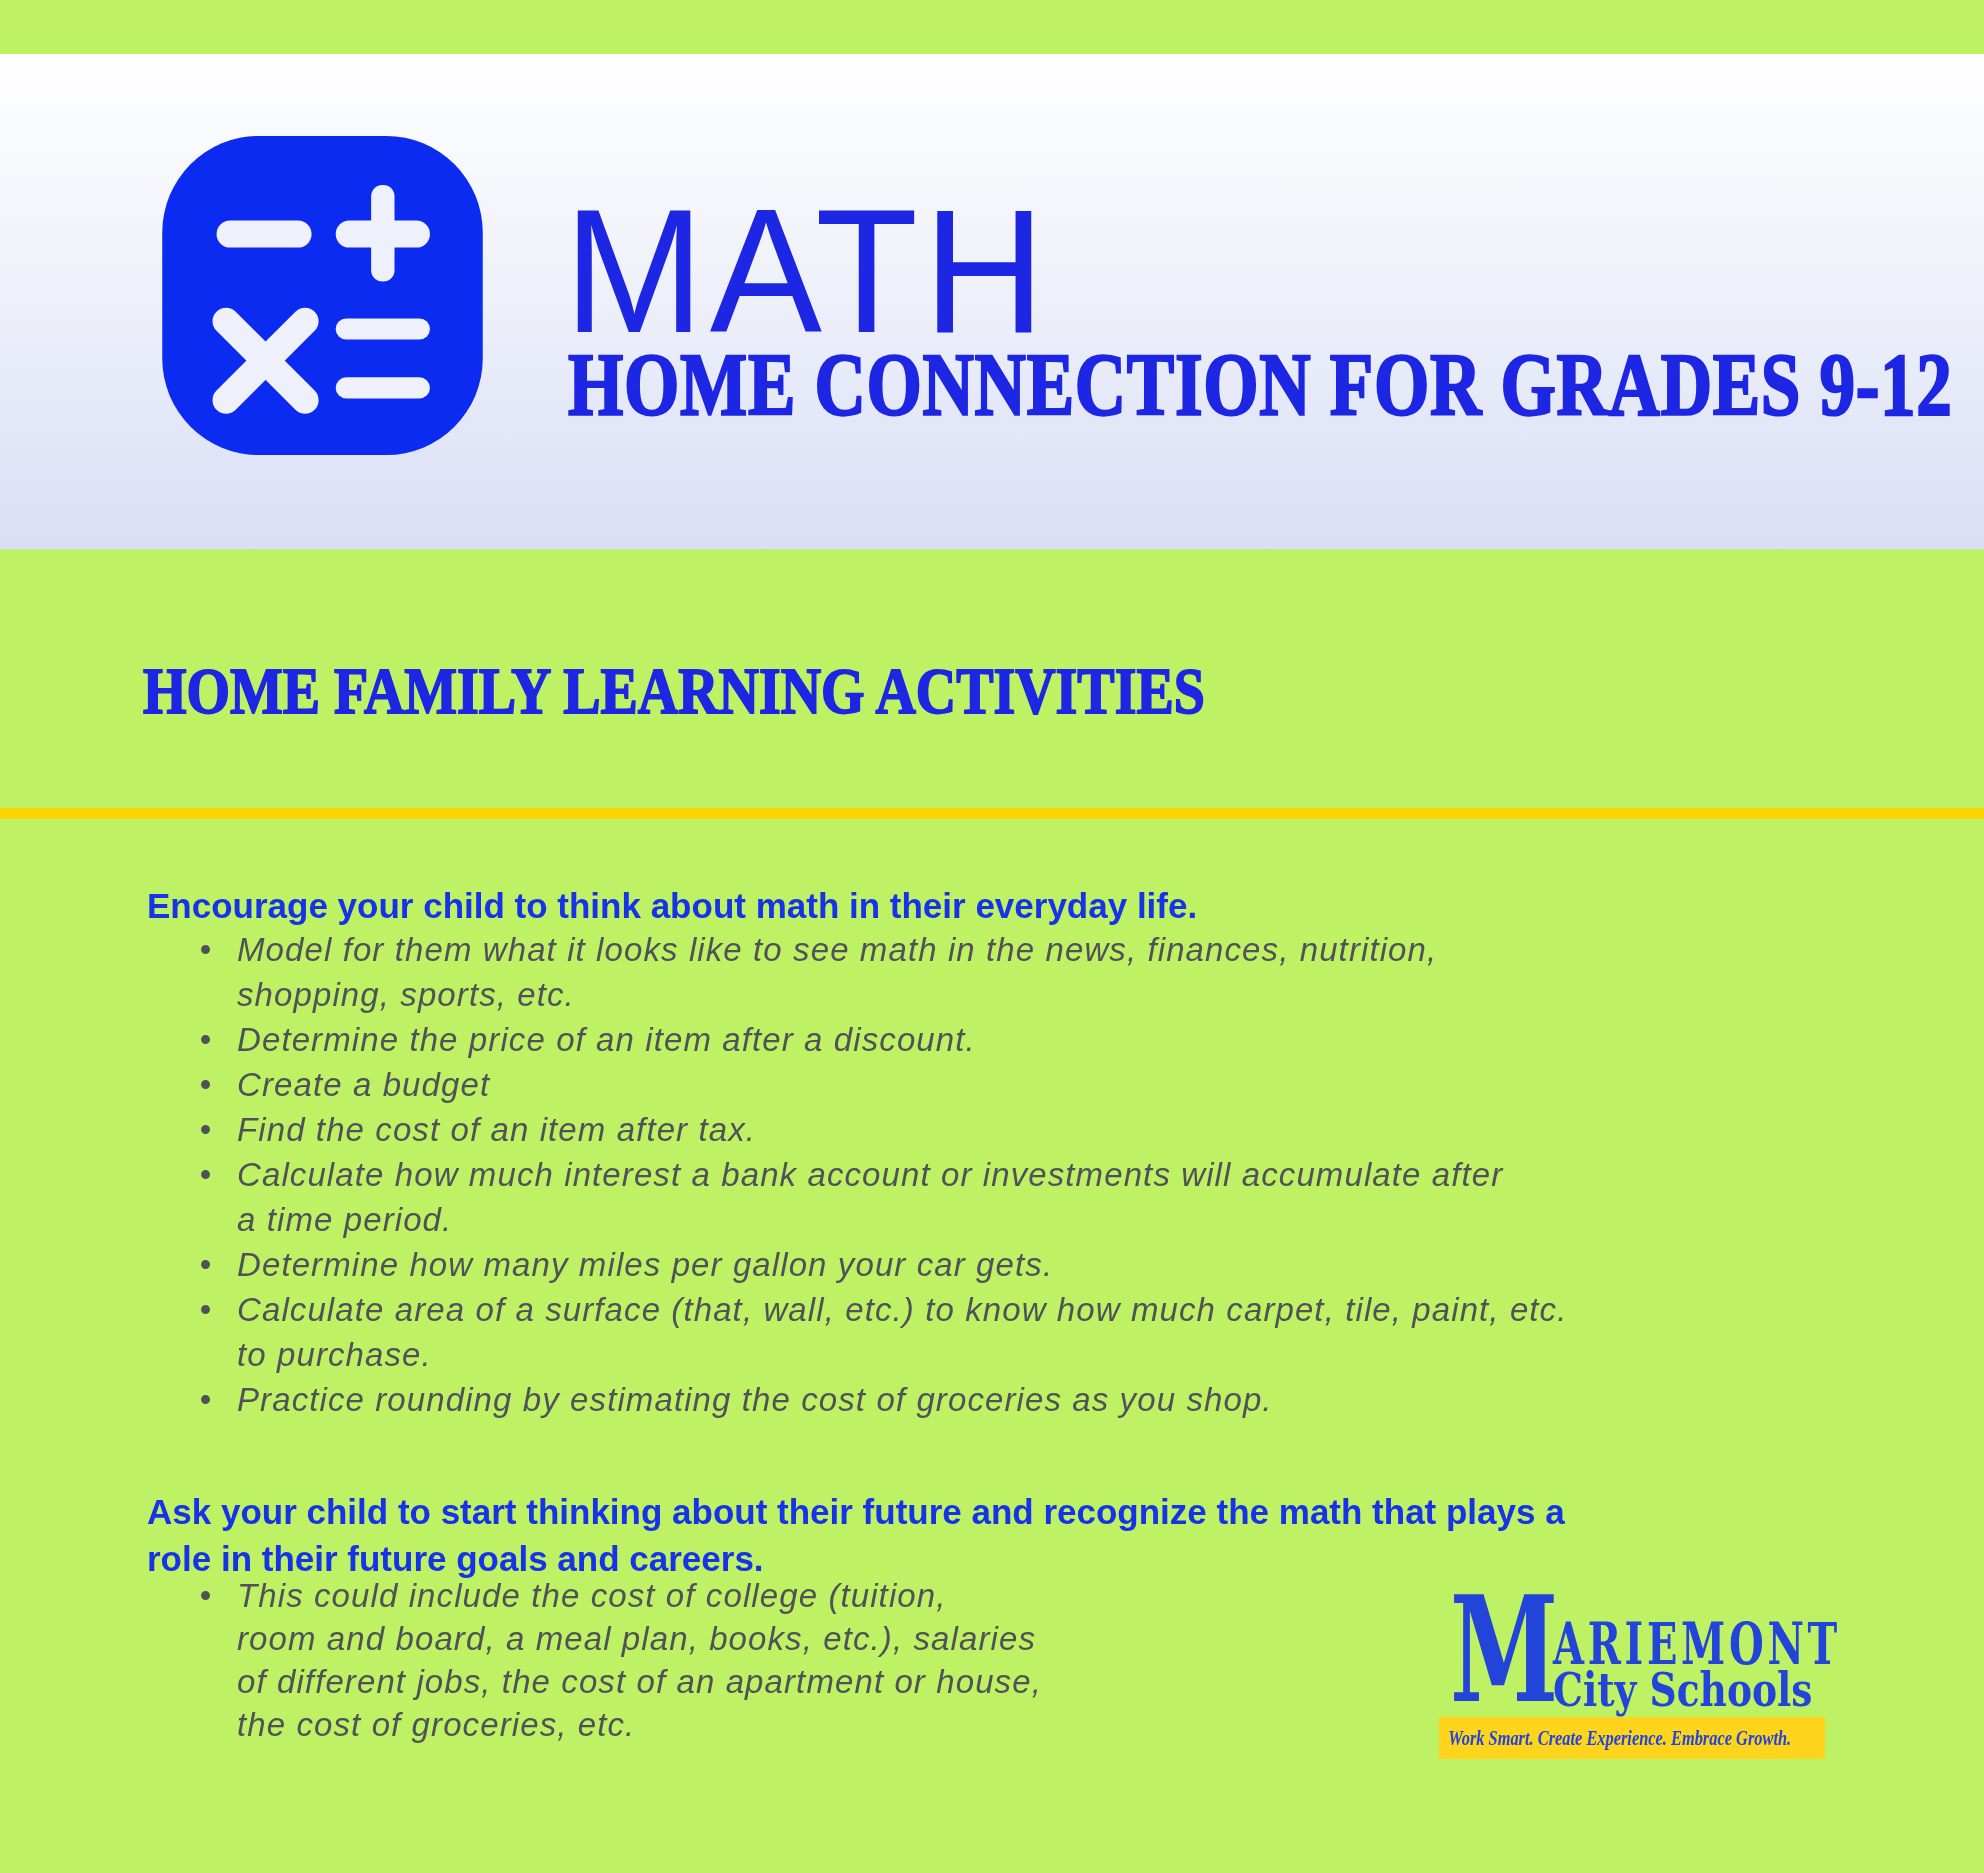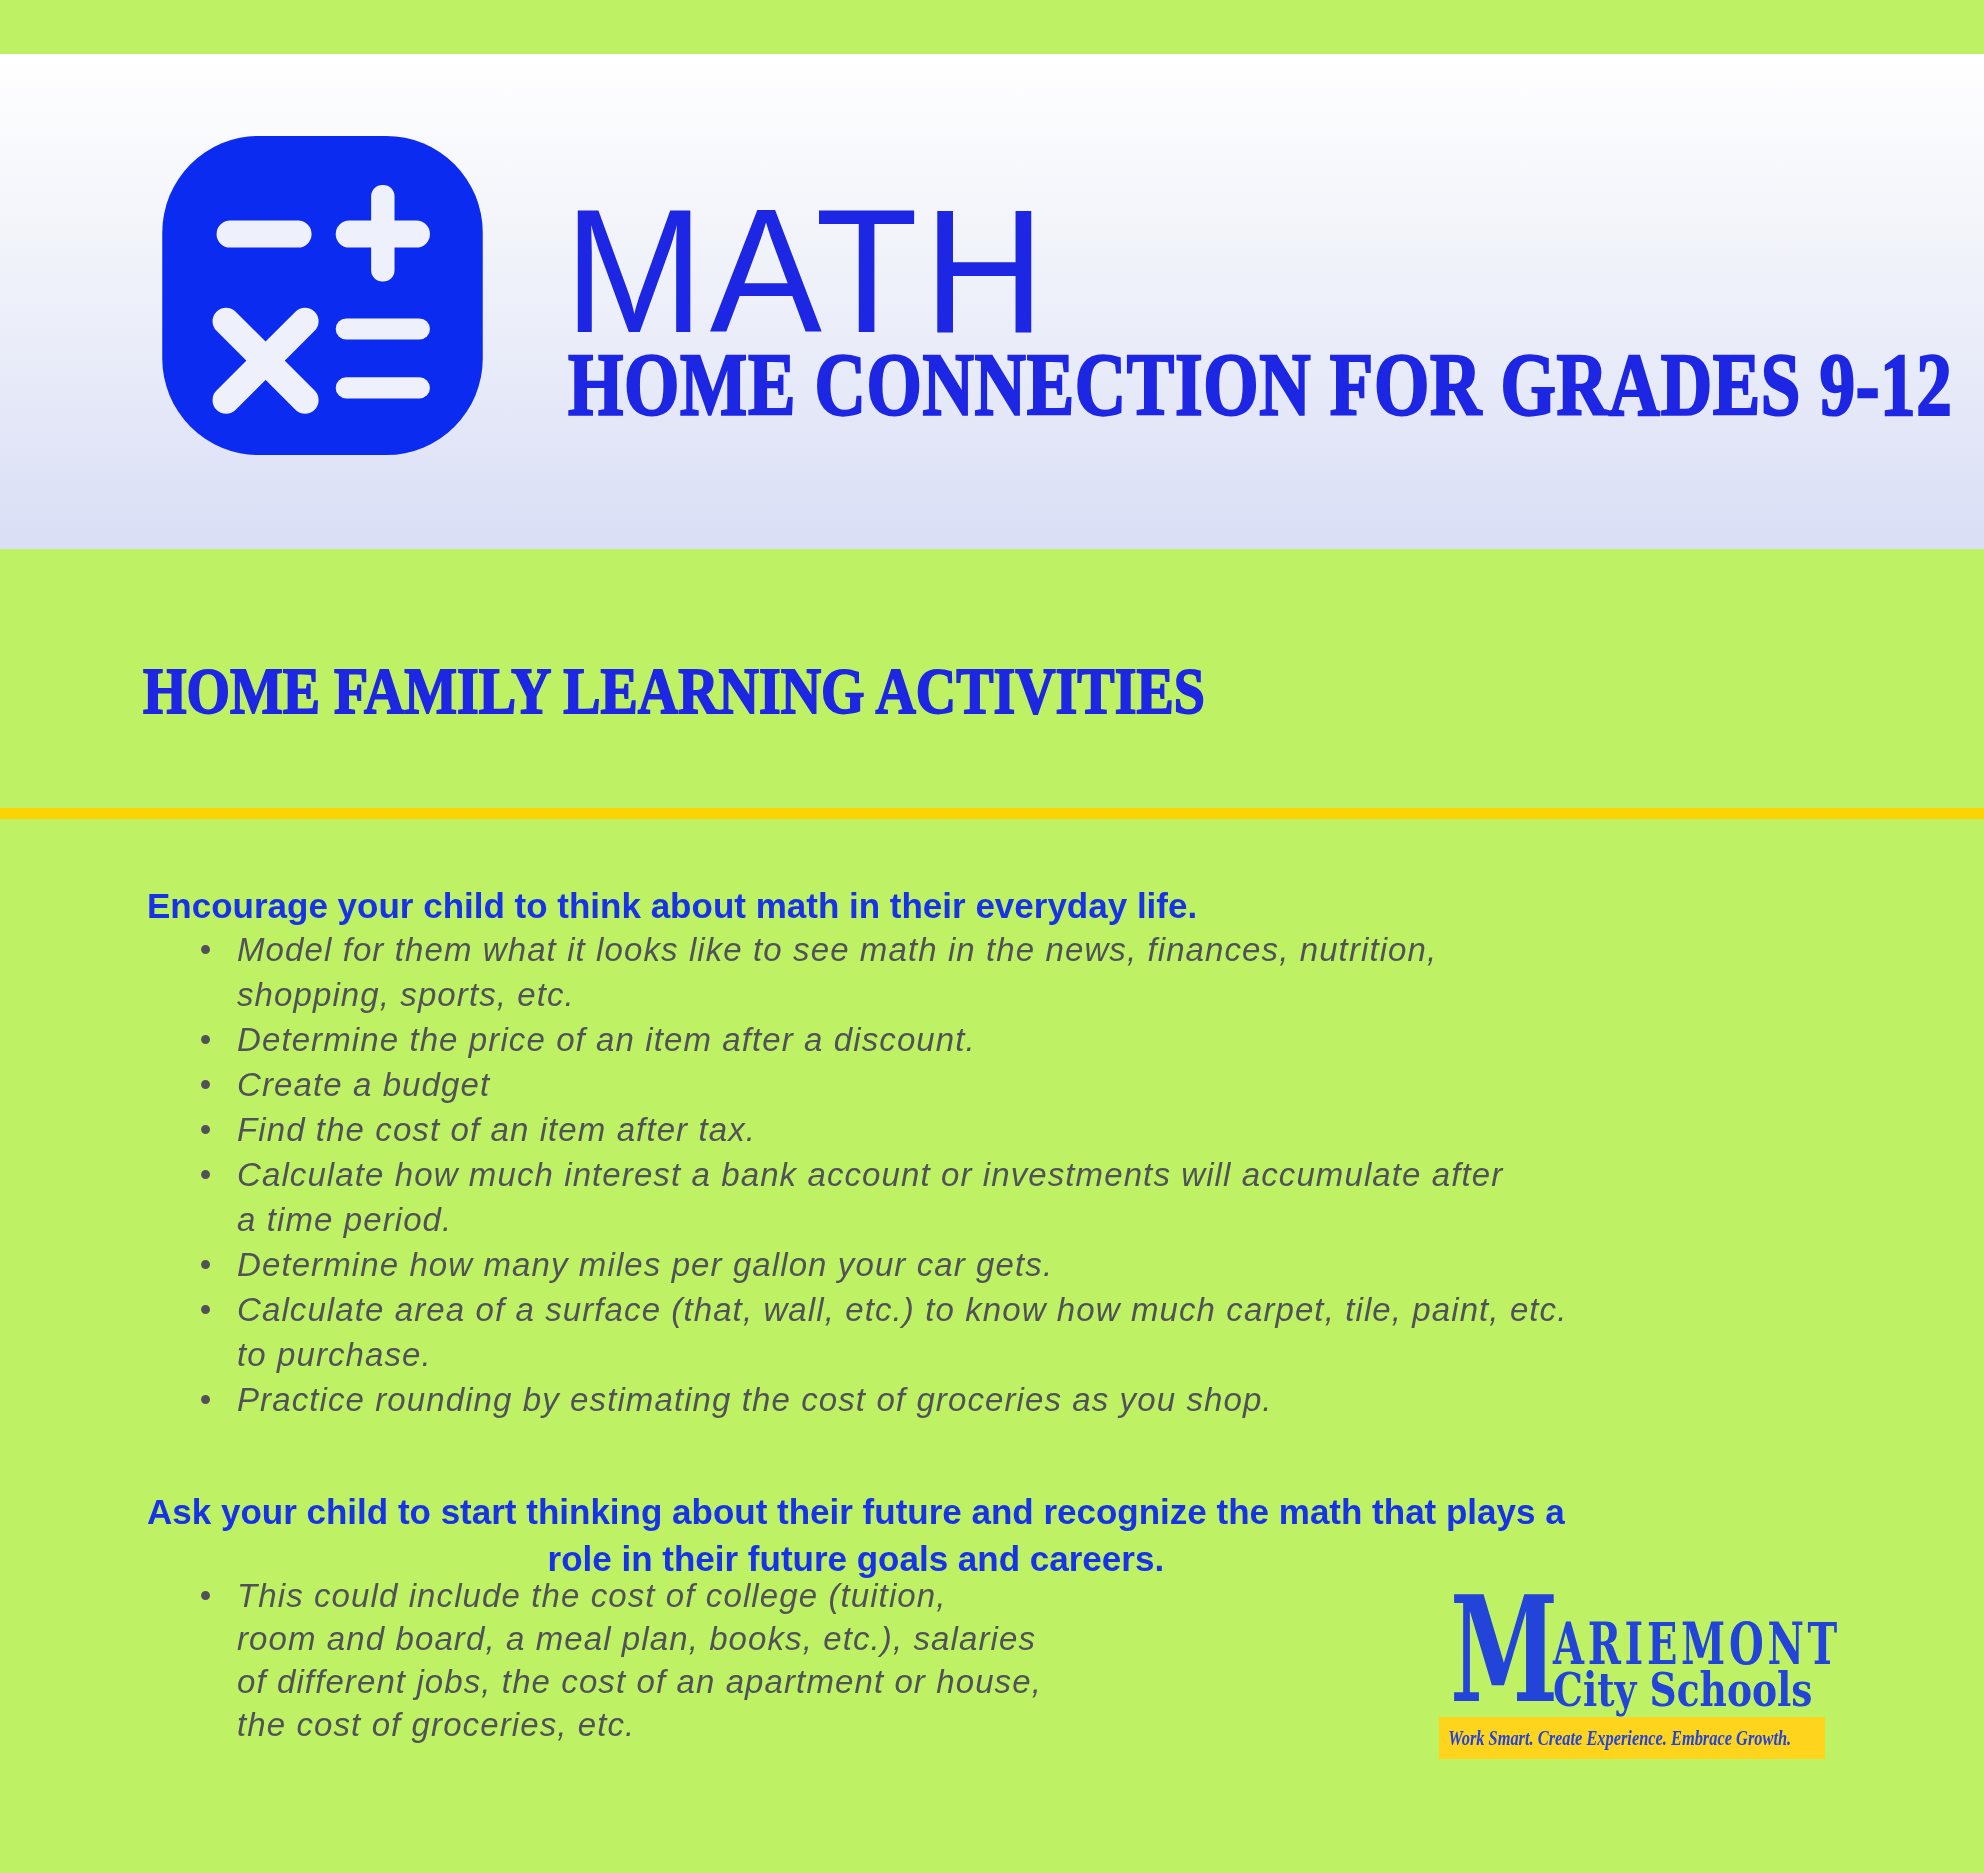--- a/index.html
+++ b/index.html
@@ -24,21 +24,21 @@
   .hero-sub{position:absolute;left:568px;top:353px;font-size:89px;line-height:63px;
         transform:scaleX(.80);letter-spacing:0.8px;}
   .section-heading{position:absolute;left:143px;top:668px;font-size:65px;line-height:47px;
         transform:scaleX(.86);-webkit-text-stroke-width:1.8px;}
 
   
   .divider{position:absolute;left:0;top:808px;width:1985px;height:11.3px;background:#fcd303;}
 
   
   .lead{position:absolute;left:147px;color:#1733e8;font-weight:bold;font-size:35px;
-        white-space:pre-line;text-align:center;}
+        white-space:pre-line;}
   .lead1{top:888px;line-height:35px;}
   .lead2{top:1488px;line-height:47px;}
 
   ul.blist{position:absolute;left:198px;margin:0;padding:0;list-style:none;width:1751px;
         color:#515257;font-size:33px;letter-spacing:1.1px;font-style:italic;}
   ul.blist li{position:relative;padding-left:39px;white-space:pre-line;}
   ul.blist li::before{content:"\2022";position:absolute;left:1.5px;top:0;color:#515257;}
   .blist1{top:927px;line-height:45px;}
   .blist2{top:1574px;line-height:43px;}
 

